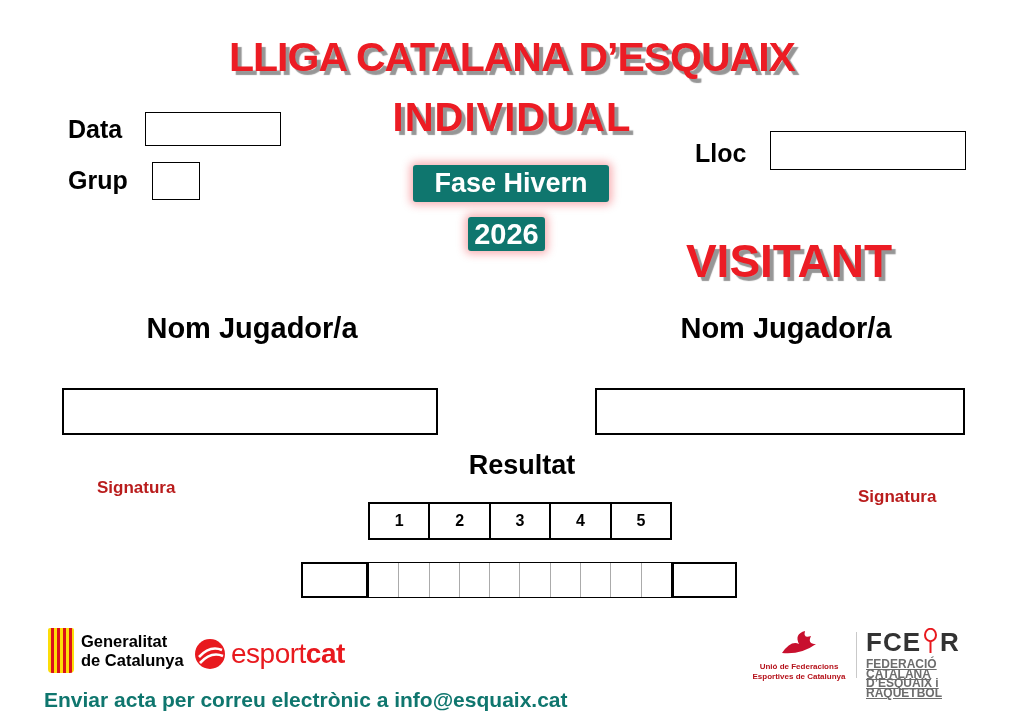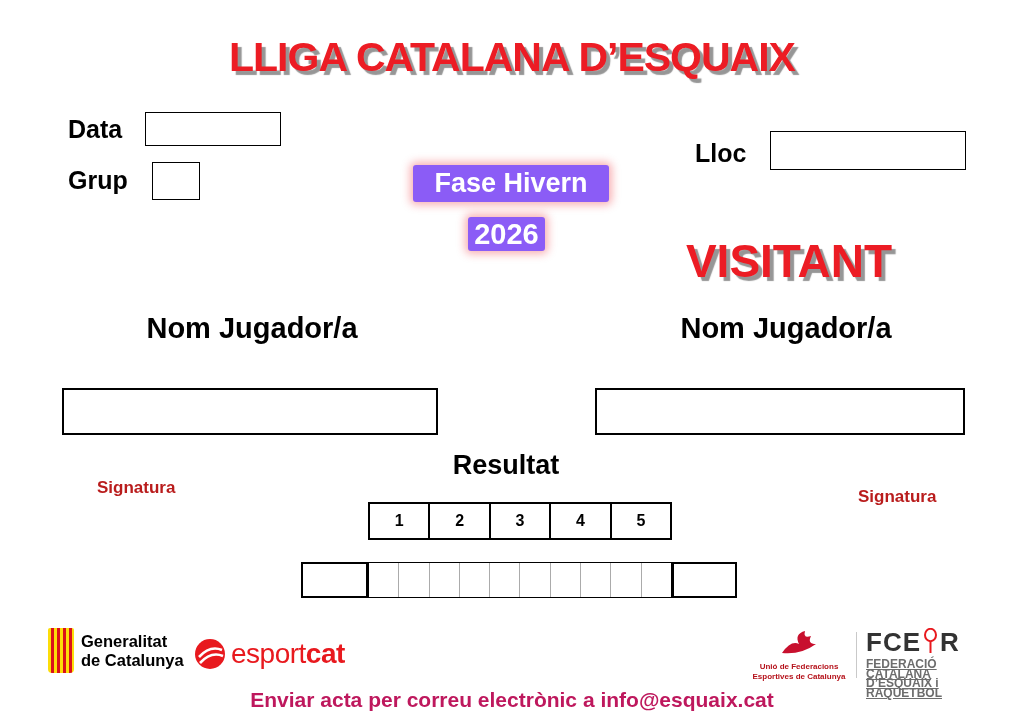--- a/index.html
+++ b/index.html
@@ -14,21 +14,21 @@
     letter-spacing: -1px;
     text-shadow: 4px 4px 1px #969696;
     font-family: "Liberation Sans", sans-serif;
     white-space: nowrap;
   }
   .main-title { font-size: 41px; }
   .sub-title  { font-size: 40px; letter-spacing: 1px; }
   .team-heading { font-size: 46px; letter-spacing: 0px; }
 
   .band {
-    background: #8b5cf6;
+    background: #0f766e;
     color: #ffffff;
     font-weight: bold;
     display: flex;
     align-items: center;
     justify-content: center;
     border-radius: 3px;
     box-shadow: 0 0 9px 3px rgba(236,28,36,0.35);
     white-space: nowrap;
   }
 
@@ -66,28 +66,29 @@
 
   .unio { text-align: center; width: 110px; }
   .unio-text { font-size: 8px; font-weight: bold; color: #b5121b; line-height: 10px; margin-top: 3px; }
 
   .vdivider { width: 1px; background: #c9c9c9; }
 
   .fcer { width: 118px; }
   .fcer-letters { display: flex; align-items: center; gap: 2px; font-size: 26px; font-weight: bold; color: #333; letter-spacing: 1px; line-height: 26px; }
   .fcer-text { font-size: 12px; color: #6d6d6d; font-weight: bold; line-height: 9.5px; margin-top: 5px; text-decoration: underline; }
 
-  .email-note { text-align: center; color: #be185d; font-size: 21px; font-weight: bold; }
+  .email-note { color: #0f766e; font-size: 21px; font-weight: bold; padding-left: 44px; }
 </style>
 </head>
 <body>
 
 <div class="page">
 
   <div class="abs display-red main-title" style="top:34px; left:0; right:0;">LLIGA CATALANA D’ESQUAIX</div>
+  <div class="abs display-red sub-title" style="top:95px; left:0; right:0;">INDIVIDUAL</div>
 
   <div class="abs field-label" style="left:68px; top:115px;">Data</div>
   <div class="abs input-box" style="left:145px; top:112px; width:136px; height:34px;"></div>
 
   <div class="abs field-label" style="left:68px; top:166px;">Grup</div>
   <div class="abs input-box" style="left:152px; top:162px; width:48px; height:38px;"></div>
 
   <div class="abs field-label" style="left:695px; top:139px;">Lloc</div>
   <div class="abs input-box" style="left:770px; top:131px; width:196px; height:39px;"></div>
 
@@ -95,21 +96,21 @@
   <div class="abs band" style="top:217px; left:468px; width:77px; height:34px; font-size:29px;">2026</div>
 
   <div class="abs display-red team-heading" style="top:234px; left:664px; width:250px;">VISITANT</div>
 
   <div class="abs player-label" style="top:312px; left:92px; width:320px;">Nom Jugador/a</div>
   <div class="abs player-label" style="top:312px; left:626px; width:320px;">Nom Jugador/a</div>
 
   <div class="abs input-box thick" style="left:62px; top:388px; width:376px; height:47px;"></div>
   <div class="abs input-box thick" style="left:595px; top:388px; width:370px; height:47px;"></div>
 
-  <div class="abs resultat-heading" style="top:450px; left:396px; width:220px;text-align:center;">Resultat</div>
+  <div class="abs resultat-heading" style="top:450px; left:412px; width:220px;text-align:center;">Resultat</div>
 
   <div class="abs signatura-label" style="top:478px; left:97px;">Signatura</div>
   <div class="abs signatura-label" style="top:487px; left:858px;">Signatura</div>
 
   <div class="abs game-header-row" style="left:368px; top:502px; width:304px; height:38px;">
     <div class="cell">1</div>
     <div class="cell">2</div>
     <div class="cell">3</div>
     <div class="cell">4</div>
     <div class="cell">5</div>

